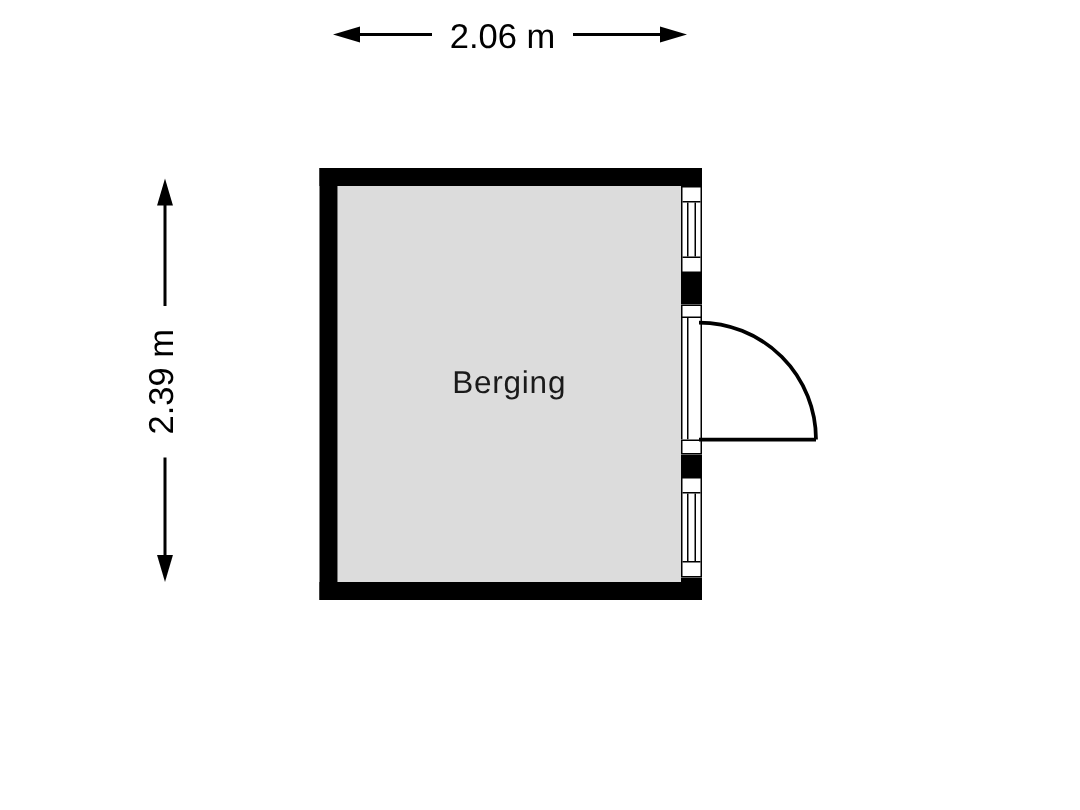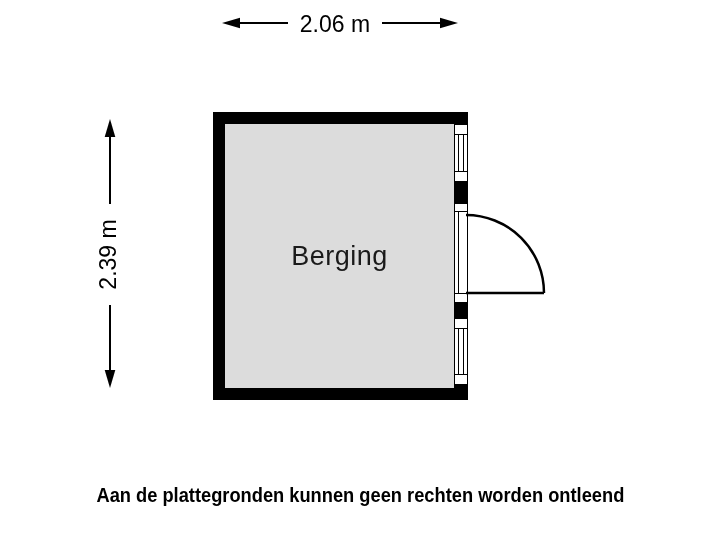--- a/index.html
+++ b/index.html
@@ -13,21 +13,21 @@
   }
   
   .room-interior {
     position: absolute;
     left: 225px; top: 124px;
     width: 229px; height: 264px;
     background: var(--floor, #dcdcdc);
     display: flex; align-items: center; justify-content: center;
   }
   .room-label {
-    font-size: 27px;
+    font-size: 21px;
     color: var(--text, #1a1a1a);
     letter-spacing: 0.5px;
   }
   .wall { position: absolute; background: var(--wall, #000); }
   .wall-top    { left: 213px; top: 112px; width: 255px; height: 12px; }
   .wall-left   { left: 213px; top: 112px; width: 12px;  height: 288px; }
   .wall-bottom { left: 213px; top: 388px; width: 255px; height: 12px; }
   .wall-seg-1  { left: 454px; top: 182px; width: 14px; height: 21px; }
   .wall-seg-2  { left: 454px; top: 303px; width: 14px; height: 15px; }
   .wall-corner-br { left: 454px; top: 385px; width: 14px; height: 15px; }
@@ -160,16 +160,15 @@
   </svg>
 
   <div class="dim-label dim-label-width">
     <span>2.06 m</span>
   </div>
   <div class="dim-label dim-label-height">
     <span>2.39 m</span>
   </div>
 
   <div class="footer">
-    <div><span class="squeeze">Aan de plattegronden kunnen geen rechten worden ontleend</span></div>
   </div>
 
 </div>
 
 </body></html>

